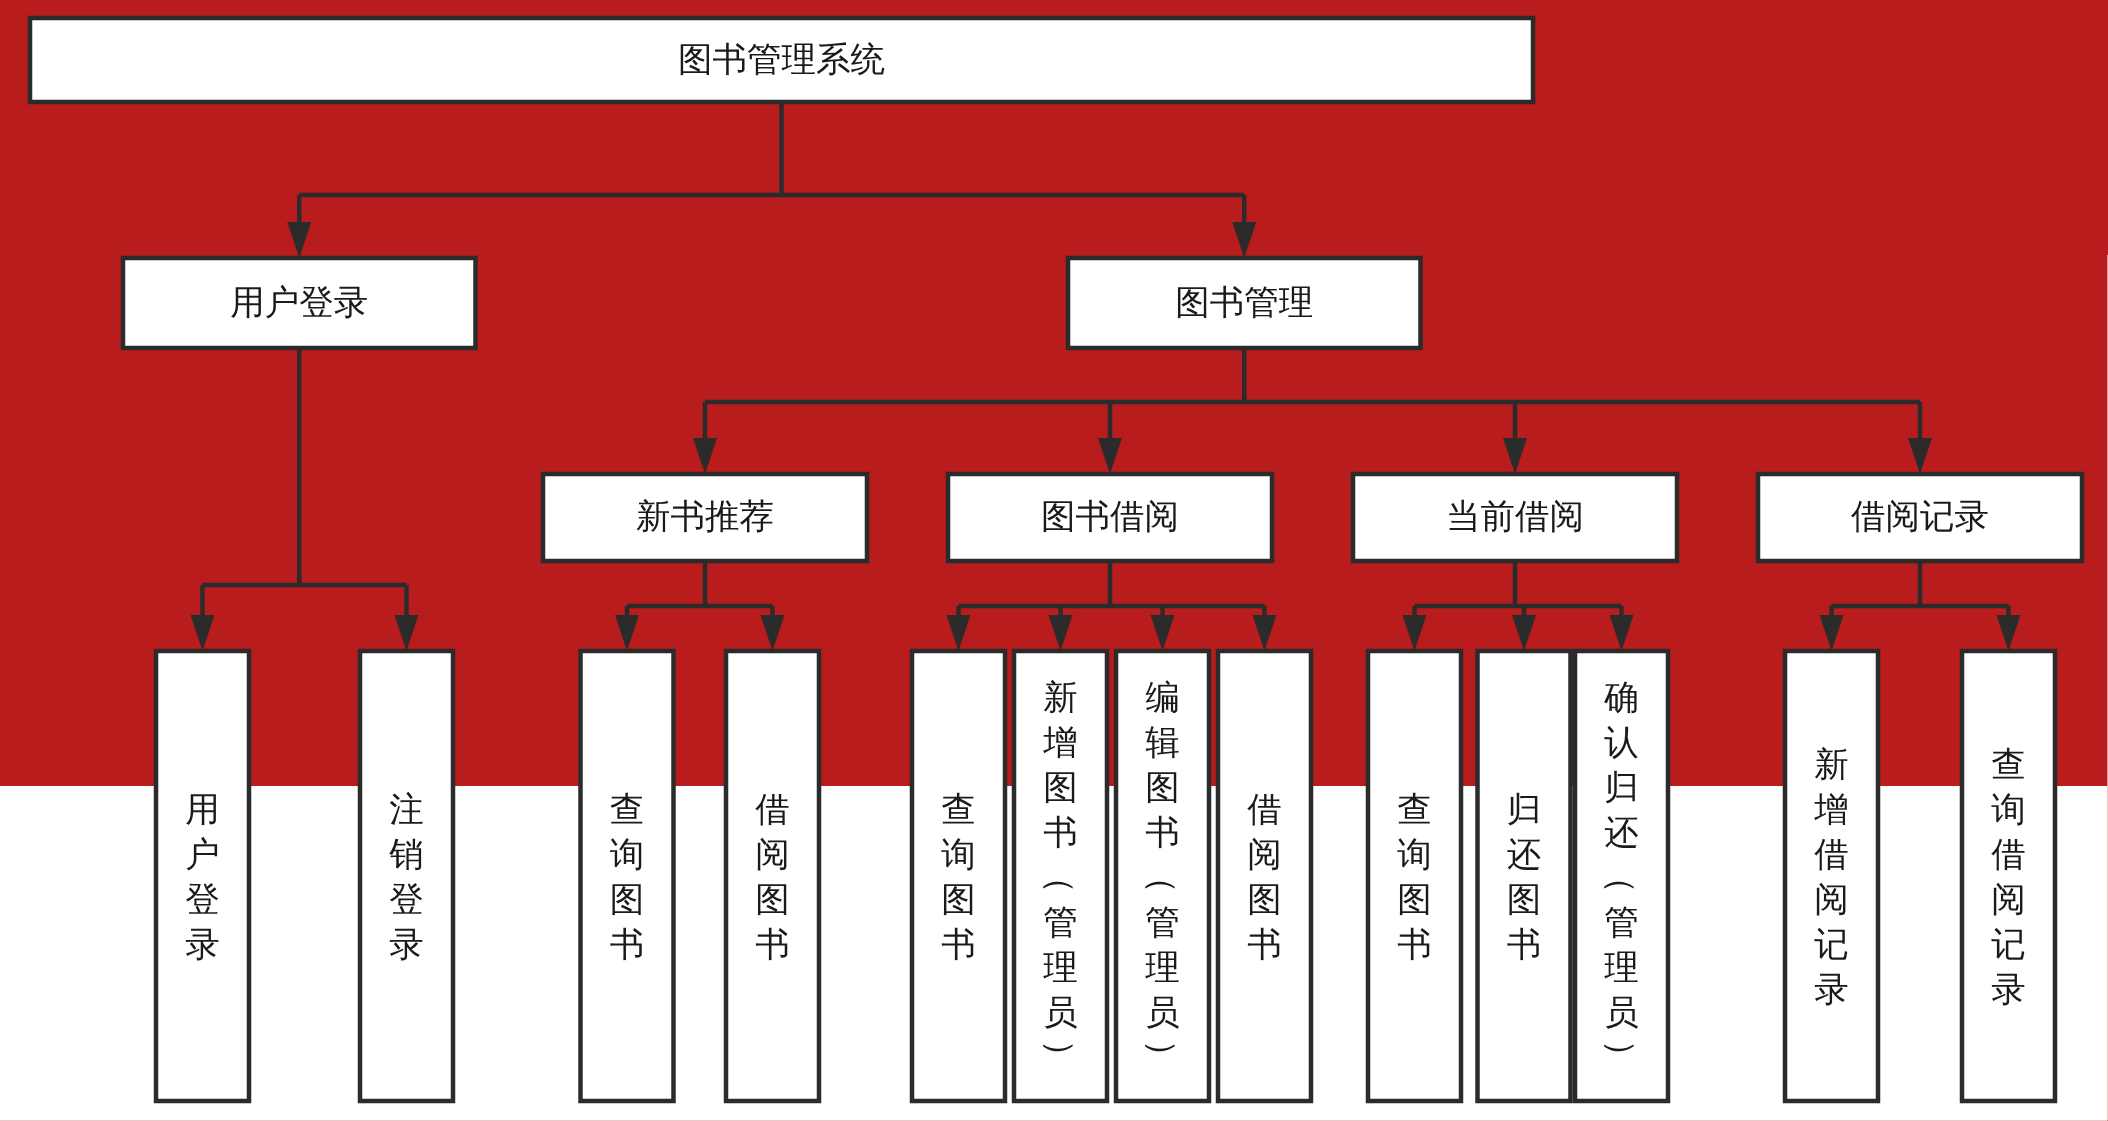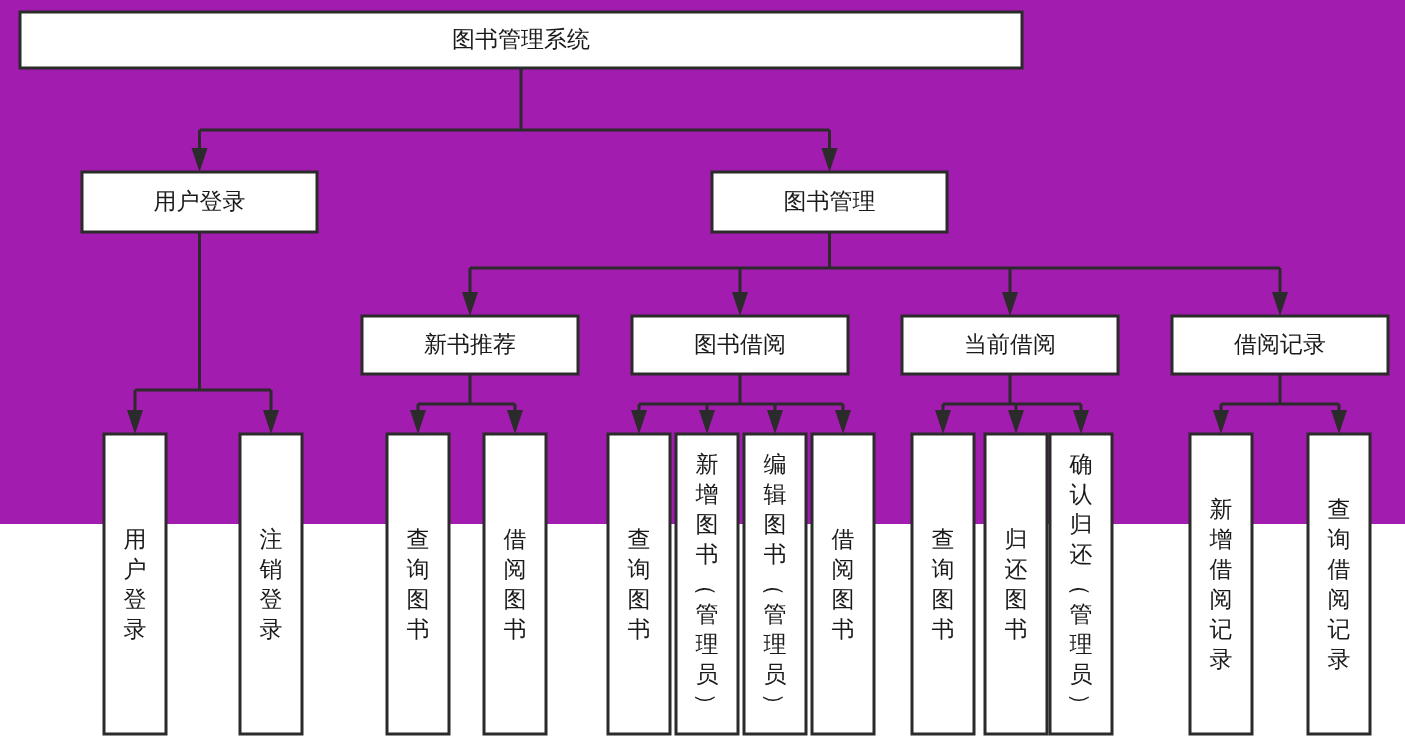--- a/index.html
+++ b/index.html
@@ -10,21 +10,21 @@
   body {
     width: 1405px;
     height: 747px;
     font-family: "Liberation Sans", "DejaVu Sans", sans-serif;
     overflow: hidden;
   }
   #diagram-root {
     position: relative;
     width: 1405px;
     height: 524px;
-    background: #a21caf;
+    background: #b91c1c;
   }
   svg#flow {
     position: absolute;
     left: 0;
     top: 0;
     width: 1405px;
     height: 747px;
     display: block;
   }
   .box-rect {

